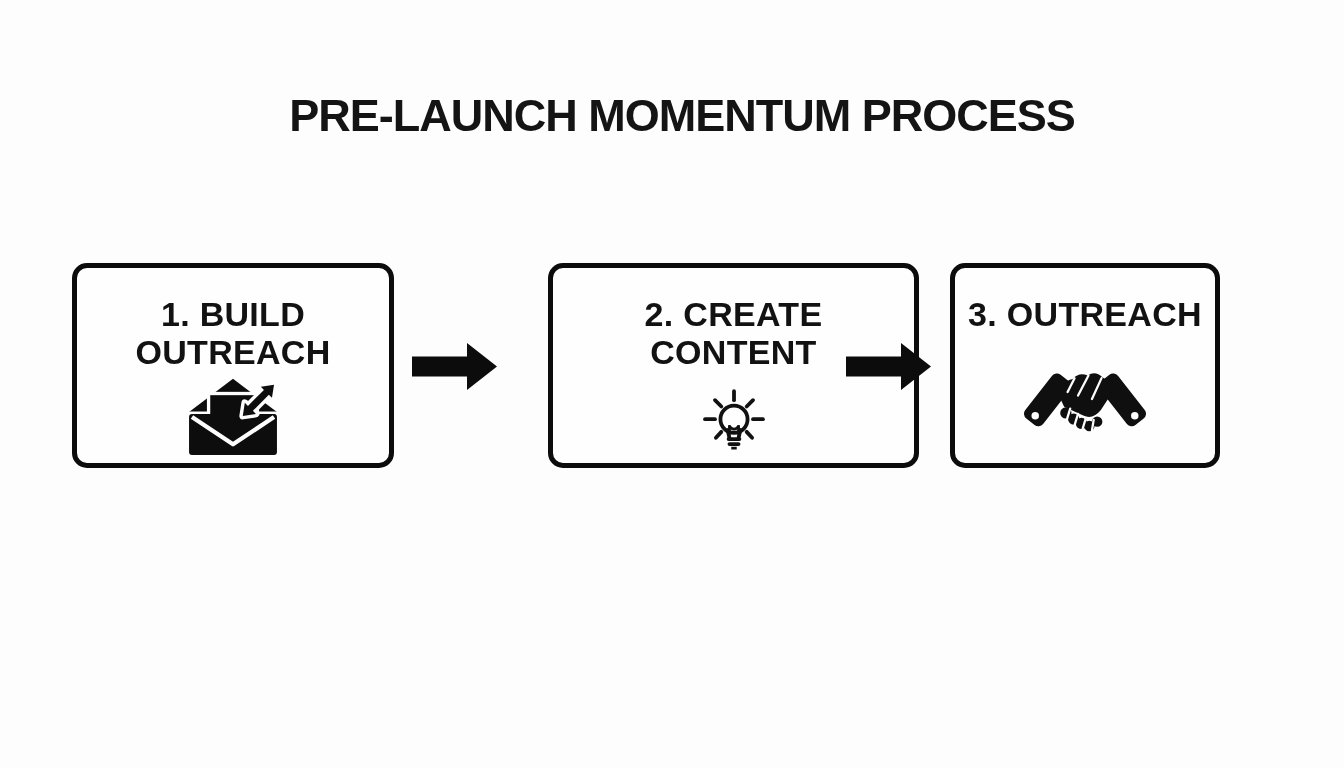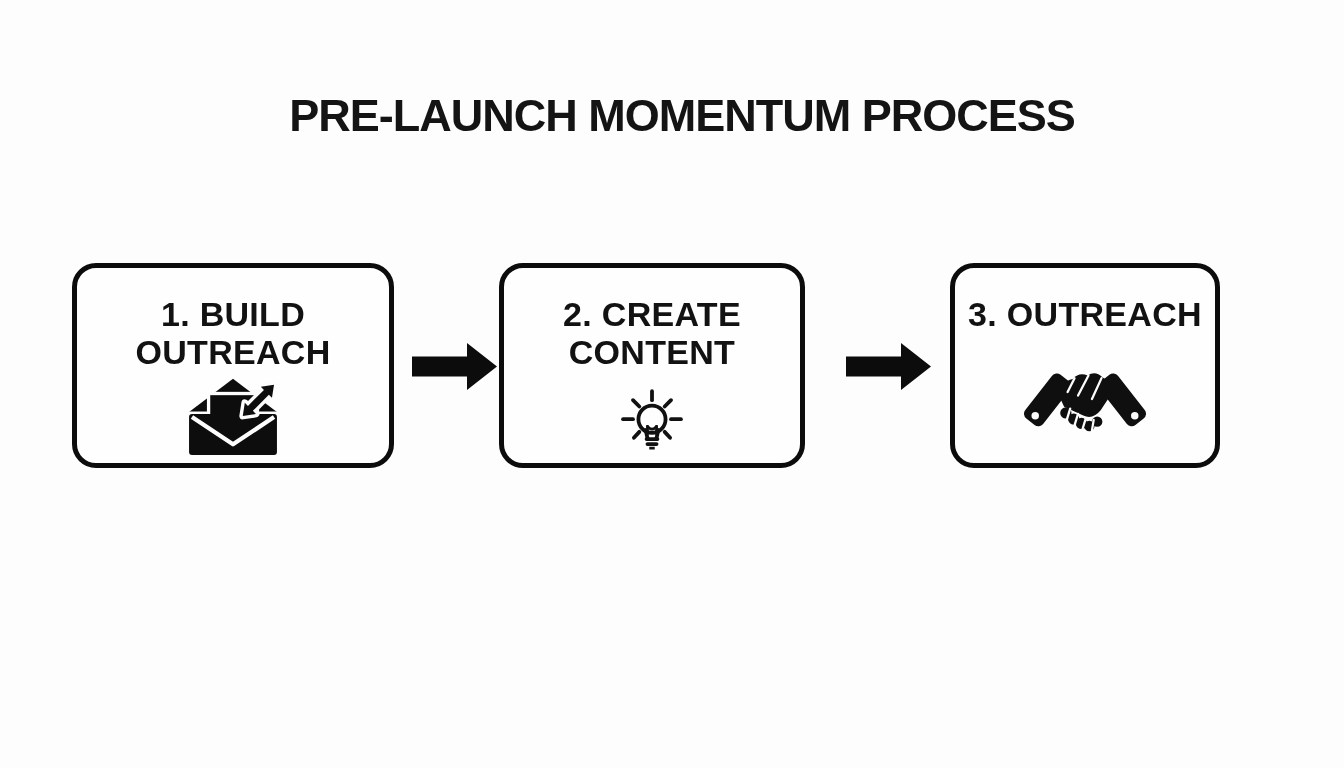--- a/index.html
+++ b/index.html
@@ -25,29 +25,29 @@
     letter-spacing: -1px;
     color: #141414;
     padding-left: 10px;
   }
   .step-box {
     position: absolute;
     top: 263px;
     height: 205px;
     box-sizing: border-box;
     border: 5px solid #0c0c0c;
-    border-radius: 24px;
+    border-radius: 15px;
     background: #fefefe;
     display: flex;
     flex-direction: column;
     align-items: center;
     padding-top: 27px;
   }
   .step-box.pos-1 { left: 72px;  width: 322px; }
-  .step-box.pos-2 { left: 499px; width: 306px; }
+  .step-box.pos-2 { left: 548px; width: 371px; }
   .step-box.pos-3 { left: 950px; width: 270px; }
   .step-label {
     text-align: center;
     font-weight: 700;
     font-size: 34px;
     line-height: 38px;
     letter-spacing: 0.3px;
     color: #121212;
   }
   .step-label .line { display: block; white-space: nowrap; }

